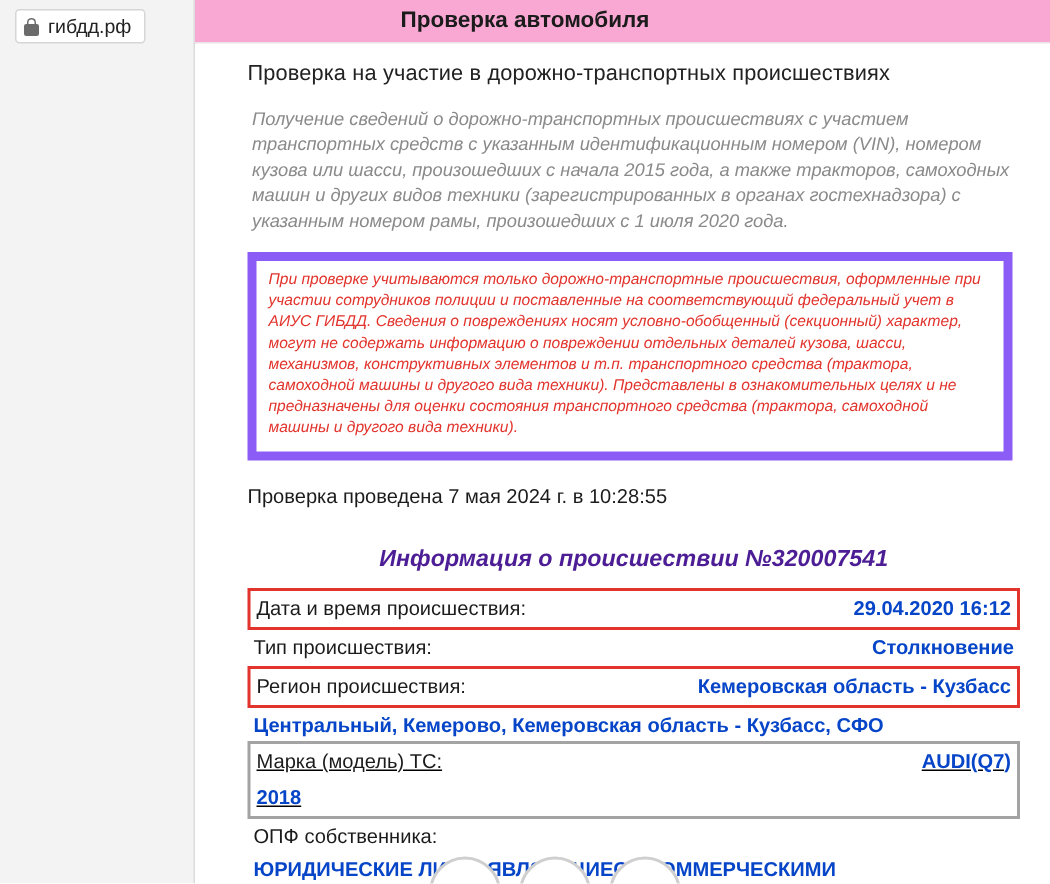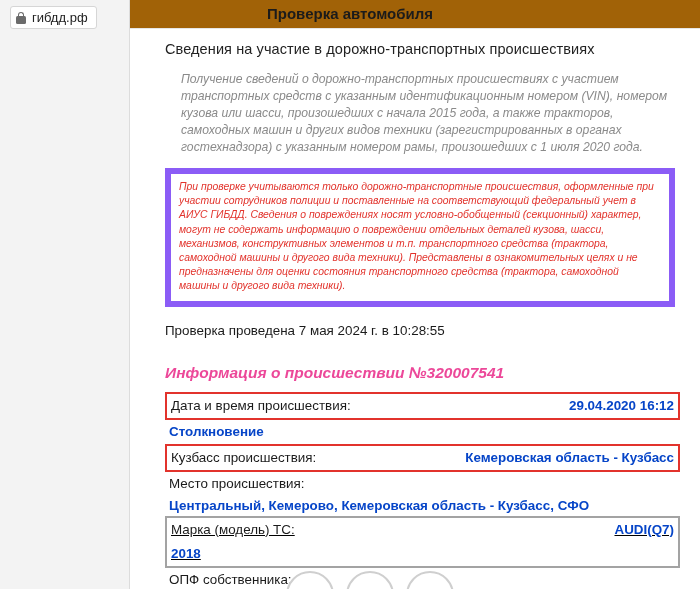--- a/index.html
+++ b/index.html
@@ -62,21 +62,21 @@
     background: #6b6b6b;
     border-radius: 1.5px;
   }
 
   
   .header-bar {
     position: absolute;
     left: 130px; top: 0;
     width: 570px;
     height: 29px;
-    background: #a16207;
+    background: #f9a8d4;
     border-bottom: 1px solid #e6e6e6;
     box-sizing: border-box;
   }
   .header-title {
     position: absolute;
     left: 0; right: 0;
     top: 5px;
     text-align: center;
     font-size: 15px;
     font-weight: bold;
@@ -102,21 +102,21 @@
     color: #222;
     margin: 12px 0 14px 0;
     letter-spacing: 0.1px;
   }
 
   .intro {
     font-size: 12.2px;
     line-height: 17px;
     color: #8a8a8a;
     font-style: italic;
-    margin: 0 0 12px 16px;
+    margin: 0 0 12px 3px;
     max-width: 520px;
   }
 
   .warn-box {
     border: 6px solid #8b5cf6;
     padding: 6px 8px 7px 8px;
     margin: 0 0 16px 0;
     max-width: 510px;
     box-sizing: border-box;
   }
@@ -131,22 +131,23 @@
   .checked-at {
     font-size: 13.4px;
     color: #1b1b1b;
     margin: 0 0 26px 0;
   }
 
   .incident-title {
     font-size: 15.5px;
     font-weight: bold;
     font-style: italic;
-    color: #ec4899;
+    color: #4c1d95;
     margin: 0 0 10px 0;
+    text-align: center;
   }
 
   
   .rows { position: relative; }
   .row {
     display: flex;
     justify-content: space-between;
     align-items: baseline;
     font-size: 13.4px;
     line-height: 22px;
@@ -212,21 +213,21 @@
     <span>гибдд.рф</span>
   </div>
 </div>
 
 <div class="header-bar">
   <div class="header-title">Проверка автомобиля</div>
 </div>
 
 <div class="page">
 
-  <div class="section-title">Сведения на участие в дорожно-транспортных происшествиях</div>
+  <div class="section-title">Проверка на участие в дорожно-транспортных происшествиях</div>
 
   <div class="intro">
     <span>Получение сведений о дорожно-транспортных происшествиях с участием транспортных средств с указанным идентификационным номером (VIN), номером кузова или шасси, произошедших с начала 2015 года, а также тракторов, самоходных машин и других видов техники (зарегистрированных в органах гостехнадзора) с указанным номером рамы, произошедших с 1 июля 2020 года.</span>
   </div>
 
   <div class="warn-box">
     <p>При проверке учитываются только дорожно-транспортные происшествия, оформленные при участии сотрудников полиции и поставленные на соответствующий федеральный учет в АИУС ГИБДД. Сведения о повреждениях носят условно-обобщенный (секционный) характер, могут не содержать информацию о повреждении отдельных деталей кузова, шасси, механизмов, конструктивных элементов и т.п. транспортного средства (трактора, самоходной машины и другого вида техники). Представлены в ознакомительных целях и не предназначены для оценки состояния транспортного средства (трактора, самоходной машины и другого вида техники).</p>
   </div>
 
   <div class="checked-at">Проверка проведена 7 мая 2024 г. в 10:28:55</div>
@@ -234,30 +235,30 @@
   <div class="incident-title">Информация о происшествии №320007541</div>
 
   <div class="rows">
 
     <div class="row hl">
       <span class="label">Дата и время происшествия:</span>
       <span class="value">29.04.2020 16:12</span>
     </div>
 
     <div class="row">
+      <span class="label">Тип происшествия:</span>
       <span class="value">Столкновение</span>
     </div>
 
     <div class="row hl">
-      <span class="label">Кузбасс происшествия:</span>
+      <span class="label">Регион происшествия:</span>
       <span class="value">Кемеровская область - Кузбасс</span>
     </div>
 
     <div class="row stack">
-      <span class="label">Место происшествия:</span>
       <span class="value wrap">Центральный, Кемерово, Кемеровская область - Кузбасс, СФО</span>
     </div>
 
     <div class="hl-group">
       <div class="row">
         <span class="label">Марка (модель) ТС:</span>
         <span class="value">AUDI(Q7)</span>
       </div>
       <div class="row">
         <span class="value">2018</span>

